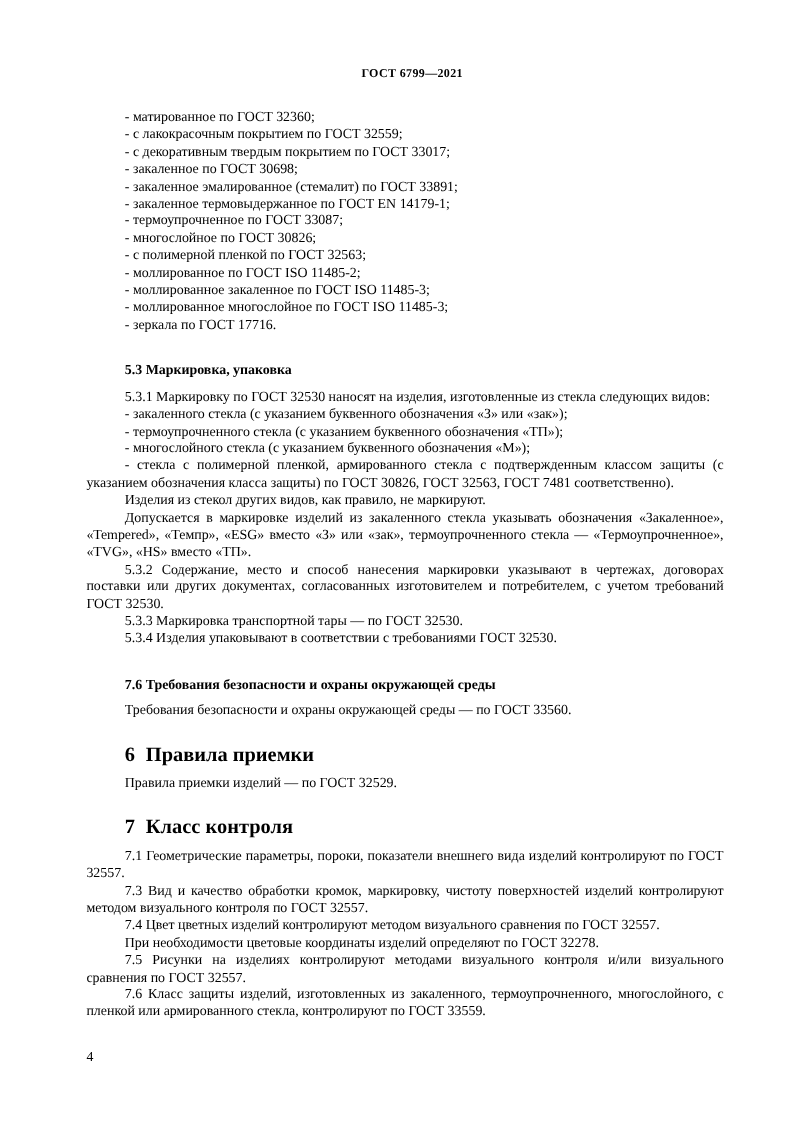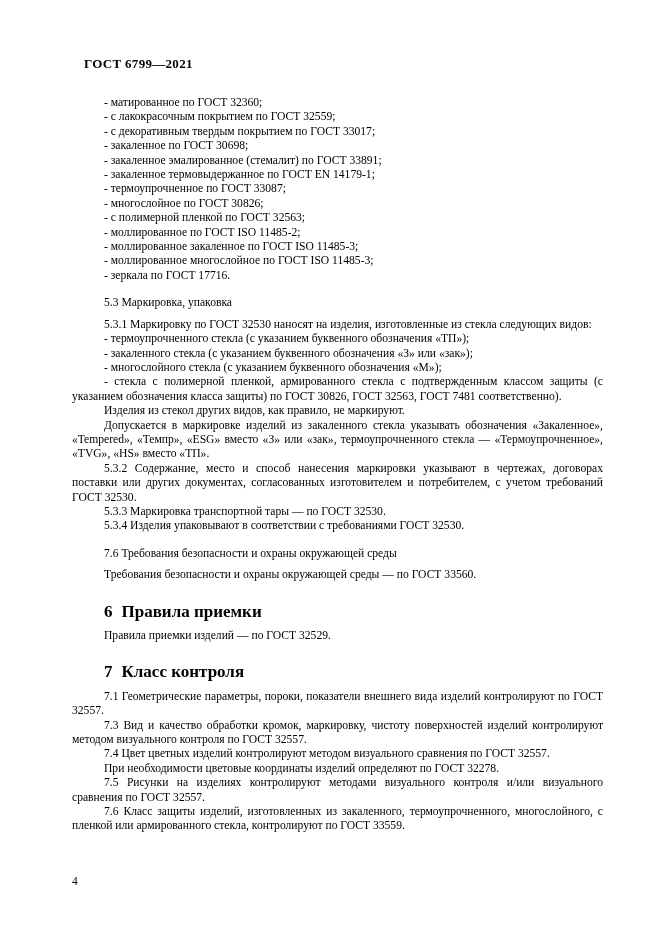--- a/index.html
+++ b/index.html
@@ -16,43 +16,44 @@
   .page {
     position: relative;
     width: 661px;
     height: 935px;
     box-sizing: border-box;
     padding: 56px 58px 0 72px;
   }
   .doc-header {
     font-family: "Liberation Serif", serif;
     font-weight: bold;
-    font-size: 13px;
+    font-size: 10px;
     letter-spacing: 0.3px;
     margin: 0 0 24px 12px;
+    text-align: center;
   }
   .body-col {
     font-size: 11.6px;
     line-height: 14.4px;
     text-align: justify;
   }
   .list-line {
     margin: 0;
     padding-left: 32px;
     text-indent: 0;
     white-space: nowrap;
   }
   p.para {
     margin: 0;
     text-indent: 32px;
   }
   h3.sub {
     font-size: 11.6px;
-    font-weight: normal;
-    margin: 13px 0 7px 0;
+    font-weight: bold;
+    margin: 24px 0 7px 0;
     text-indent: 32px;
     text-align: left;
   }
   h2.sec {
     font-size: 17px;
     font-weight: bold;
     margin: 22px 0 10px 0;
     text-indent: 32px;
     text-align: left;
   }
@@ -86,22 +87,22 @@
     <div class="list-line">- с полимерной пленкой по ГОСТ 32563;</div>
     <div class="list-line">- моллированное по ГОСТ ISO 11485-2;</div>
     <div class="list-line">- моллированное закаленное по ГОСТ ISO 11485-3;</div>
     <div class="list-line">- моллированное многослойное по ГОСТ ISO 11485-3;</div>
     <div class="list-line">- зеркала по ГОСТ 17716.</div>
 
 
     <h3 class="sub">5.3  Маркировка, упаковка</h3>
 
     <p class="para">5.3.1  Маркировку по ГОСТ 32530 наносят на изделия, изготовленные из стекла следующих видов:</p>
+    <div class="list-line">- закаленного стекла (с указанием буквенного обозначения «З» или «зак»);</div>
     <div class="list-line">- термоупрочненного стекла (с указанием буквенного обозначения «ТП»);</div>
-    <div class="list-line">- закаленного стекла (с указанием буквенного обозначения «З» или «зак»);</div>
     <div class="list-line">- многослойного стекла (с указанием буквенного обозначения «М»);</div>
     <p class="para">- стекла с полимерной пленкой, армированного стекла с подтвержденным классом защиты (с указанием обозначения класса защиты) по ГОСТ 30826, ГОСТ 32563, ГОСТ 7481 соответственно).</p>
     <p class="para">Изделия из стекол других видов, как правило, не маркируют.</p>
     <p class="para">Допускается в маркировке изделий из закаленного стекла указывать обозначения «Закаленное», «Tempered», «Темпр», «ESG» вместо «З» или «зак», термоупрочненного стекла — «Термоупрочненное», «TVG», «HS» вместо «ТП».</p>
     <p class="para">5.3.2  Содержание, место и способ нанесения маркировки указывают в чертежах, договорах поставки или других документах, согласованных изготовителем и потребителем, с учетом требований ГОСТ 32530.</p>
     <p class="para">5.3.3  Маркировка транспортной тары — по ГОСТ 32530.</p>
     <p class="para">5.3.4  Изделия упаковывают в соответствии с требованиями ГОСТ 32530.</p>
 
     <h3 class="sub">7.6  Требования безопасности и охраны окружающей среды</h3>
     <p class="para">Требования безопасности и охраны окружающей среды — по ГОСТ 33560.</p>

